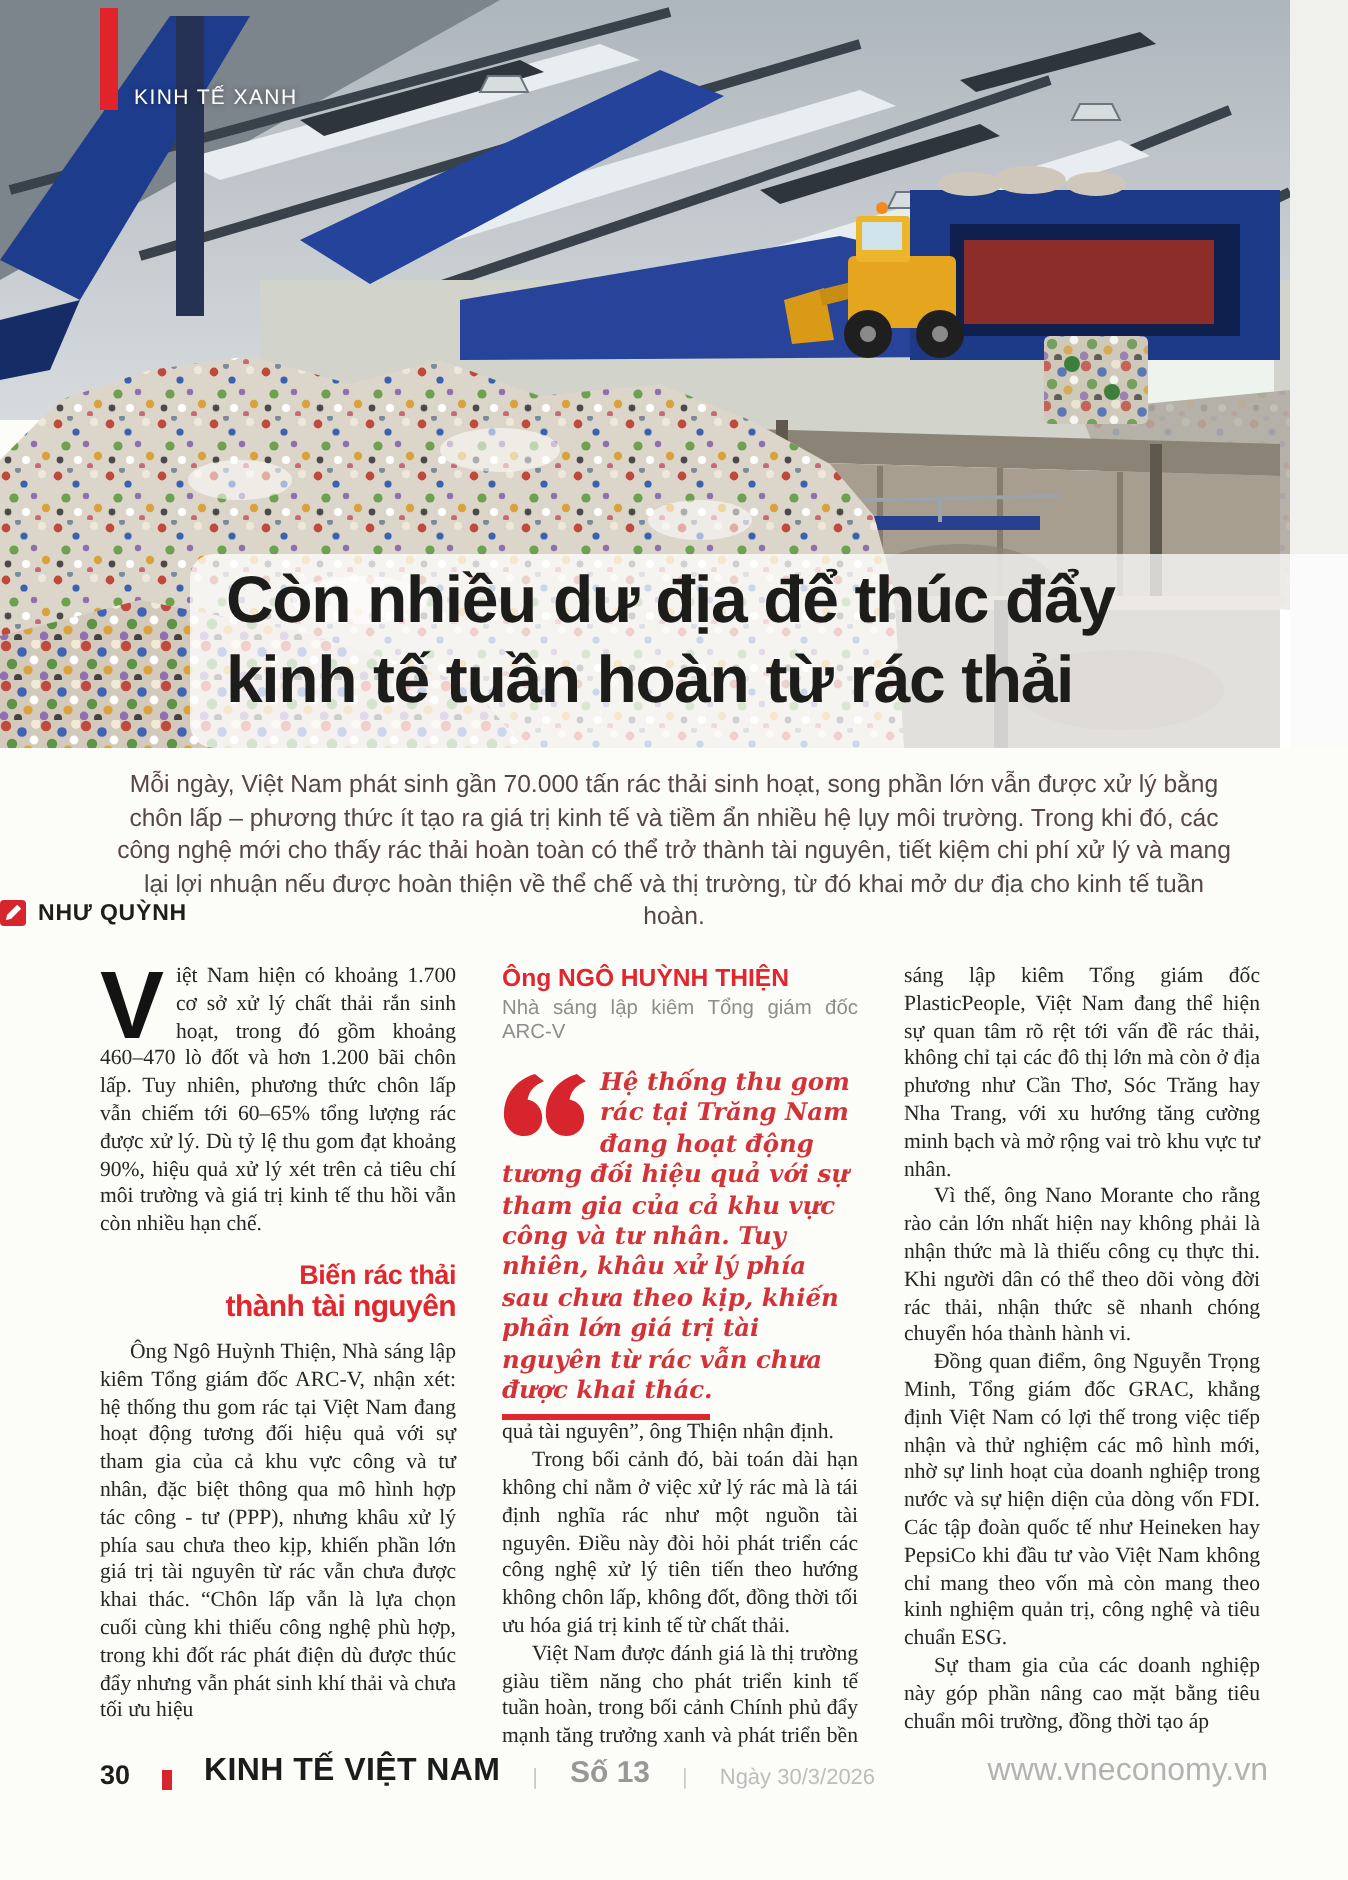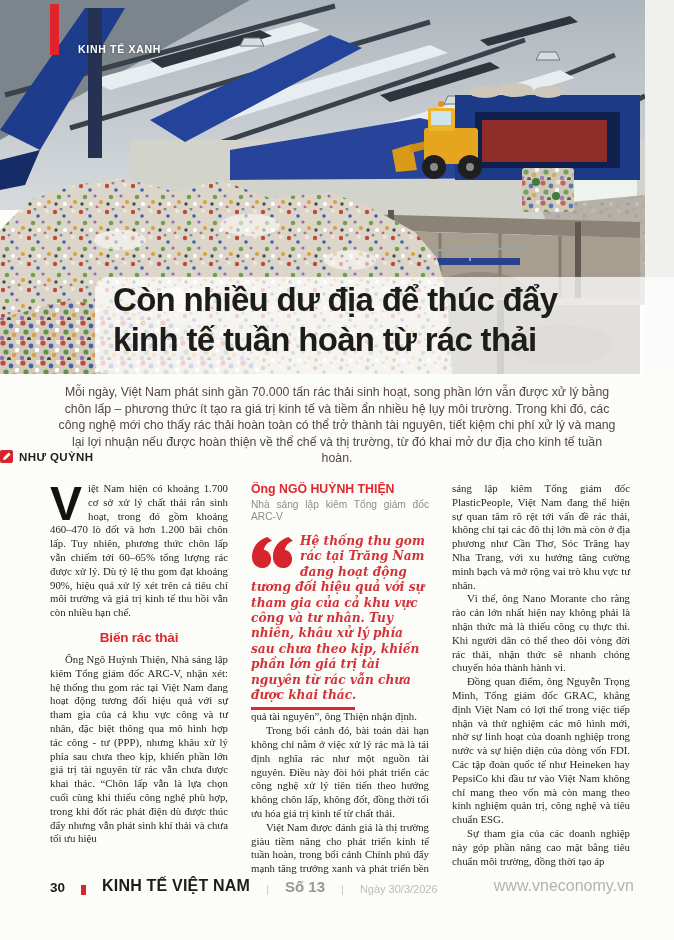--- a/index.html
+++ b/index.html
@@ -8,21 +8,21 @@
     background:#fcfcf9;font-family:"Liberation Sans",sans-serif;
   }
   
   .photo-wrap{position:absolute;left:0;top:0;width:645px;height:374px;}
   .photo-wrap svg{display:block;width:100%;height:100%;}
   .side-strip{position:absolute;left:645px;top:0;width:29px;height:374px;background:#f0f0ed;}
   
   .section-tag{position:absolute;left:50px;top:4px;width:9px;height:51px;}
   .section-bar{width:9px;height:51px;background:#e1242b;}
   .section-label{
-    position:absolute;left:28px;bottom:0;color:#fff;font-weight:700;
+    position:absolute;left:17px;bottom:0;color:#fff;font-weight:400;
     font-size:10.5px;letter-spacing:.7px;white-space:nowrap;
     text-shadow:0 0 3px rgba(0,0,0,.45);
   }
   
   .headline-box{
     position:absolute;left:95px;top:277px;width:580px;height:97px;
     background:rgba(255,255,255,.74);border-radius:12px;padding-left:28px;
   }
   .headline{
     position:absolute;left:18px;top:3px;color:#1c1c1a;font-weight:700;
@@ -47,21 +47,21 @@
   .col{
     width:178px;flex:0 0 178px;font-family:"Liberation Serif",serif;
     font-size:10.8px;line-height:13.8px;color:#262626;text-align:justify;
   }
   .col p{margin:0;}
   .col p.indent{text-indent:15px;}
   .dropcap{
     float:left;font-family:"Liberation Sans",sans-serif;font-weight:700;
     font-size:48px;line-height:38px;margin:3px 6px 0 0;color:#131313;
   }
-  .subhead{text-align:center;margin:10px 0 8px;font-family:"Liberation Sans",sans-serif;color:#e0272e;}
+  .subhead{text-align:right;margin:10px 0 8px;font-family:"Liberation Sans",sans-serif;color:#e0272e;}
   .subhead .l1{display:block;font-size:13.5px;font-weight:700;line-height:15px;letter-spacing:-.2px;}
   .subhead .l2{display:block;font-size:15px;font-weight:700;line-height:17px;letter-spacing:-.3px;}
   .speaker-name{font-family:"Liberation Sans",sans-serif;color:#e0272e;font-weight:700;font-size:12.3px;line-height:14px;}
   .speaker-title{font-family:"Liberation Sans",sans-serif;color:#8d8d8d;font-size:10.2px;line-height:12px;margin-top:3px;}
   .quote{
     margin-top:11px;font-family:"DejaVu Serif",serif;font-style:italic;font-weight:700;
     font-size:12.2px;line-height:15.4px;color:#d33338;text-align:left;
   }
   .qmark{float:left;width:42px;height:31px;margin:3px 7px 0 0;}
   .qrule{width:104px;height:3px;background:#e0272e;margin-top:4px;}
@@ -248,20 +248,21 @@
   </svg>
   <span class="byline-name">NHƯ QUỲNH</span>
 </div>
 
 <div class="columns">
 
   <div class="col">
     <p><span class="dropcap">V</span><span>iệt Nam hiện có khoảng 1.700 cơ sở xử lý chất thải rắn sinh hoạt, trong đó gồm khoảng 460–470 lò đốt và hơn 1.200 bãi chôn lấp. Tuy nhiên, phương thức chôn lấp vẫn chiếm tới 60–65% tổng lượng rác được xử lý. Dù tỷ lệ thu gom đạt khoảng 90%, hiệu quả xử lý xét trên cả tiêu chí môi trường và giá trị kinh tế thu hồi vẫn còn nhiều hạn chế.</span></p>
     <div class="subhead">
       <span class="l1">Biến rác thải</span>
+      <span class="l2">thành tài nguyên</span>
     </div>
     <p class="indent">Ông Ngô Huỳnh Thiện, Nhà sáng lập kiêm Tổng giám đốc ARC-V, nhận xét: hệ thống thu gom rác tại Việt Nam đang hoạt động tương đối hiệu quả với sự tham gia của cả khu vực công và tư nhân, đặc biệt thông qua mô hình hợp tác công - tư (PPP), nhưng khâu xử lý phía sau chưa theo kịp, khiến phần lớn giá trị tài nguyên từ rác vẫn chưa được khai thác. “Chôn lấp vẫn là lựa chọn cuối cùng khi thiếu công nghệ phù hợp, trong khi đốt rác phát điện dù được thúc đẩy nhưng vẫn phát sinh khí thải và chưa tối ưu hiệu</p>
   </div>
 
   <div class="col">
     <div class="speaker-name">Ông NGÔ HUỲNH THIỆN</div>
     <div class="speaker-title">Nhà sáng lập kiêm Tổng giám đốc ARC-V</div>
     <div class="quote">
       <svg class="qmark" viewBox="0 0 44 34">
         <path d="M17,0 C7,3 0,11 0,22 c0,7 5,12 11,12 c6,0 10,-4 10,-10 c0,-5 -3,-9 -8,-10 c1,-5 4,-8 9,-10 Z" fill="#d6252c"></path>

